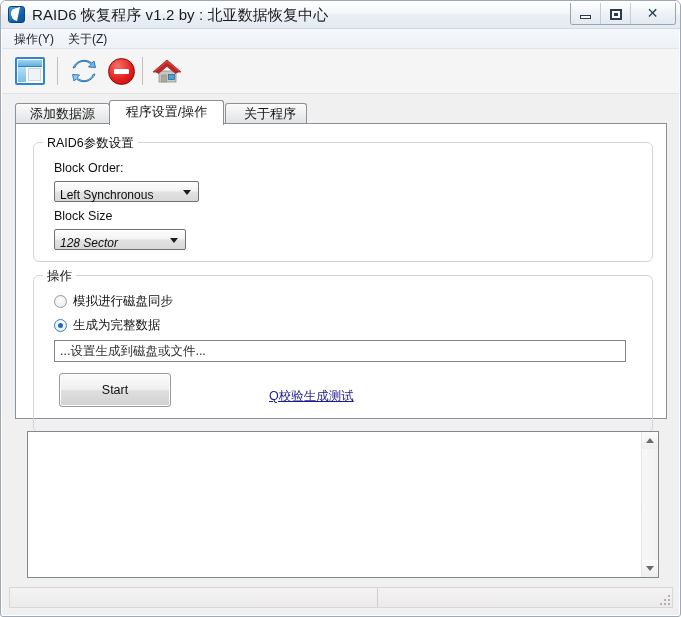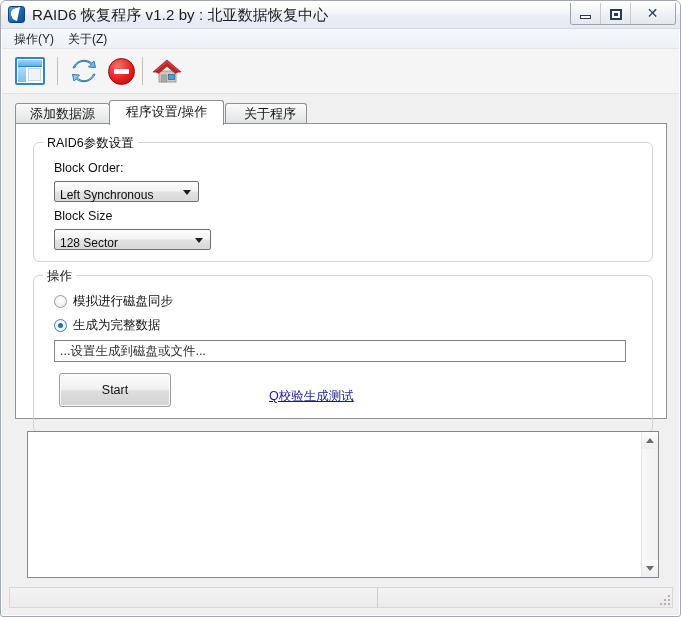--- a/index.html
+++ b/index.html
@@ -566,21 +566,21 @@
 
       <span class="fieldlabel" style="left:20px; top:18px;">Block Order:</span>
 
       <div class="combo" style="left:20px; top:38px; width:145px;">
         <span class="cv">Left Synchronous</span>
         <span class="arrow"></span>
       </div>
 
       <span class="fieldlabel" style="left:20px; top:66px;">Block Size</span>
 
-      <div class="combo" style="left:20px; top:86px; width:157px;">
+      <div class="combo" style="left:20px; top:86px; width:132px;font-style:italic;">
         <span class="cv">128 Sector</span>
         <span class="arrow"></span>
       </div>
     </div>
 
     <div class="groupbox" style="left:17px; top:151px; width:620px; height:158px;">
       <span class="gb-title">操作</span>
 
       <div class="radio-row" style="left:20px; top:18px;">
         <span class="radio-mark"></span>

